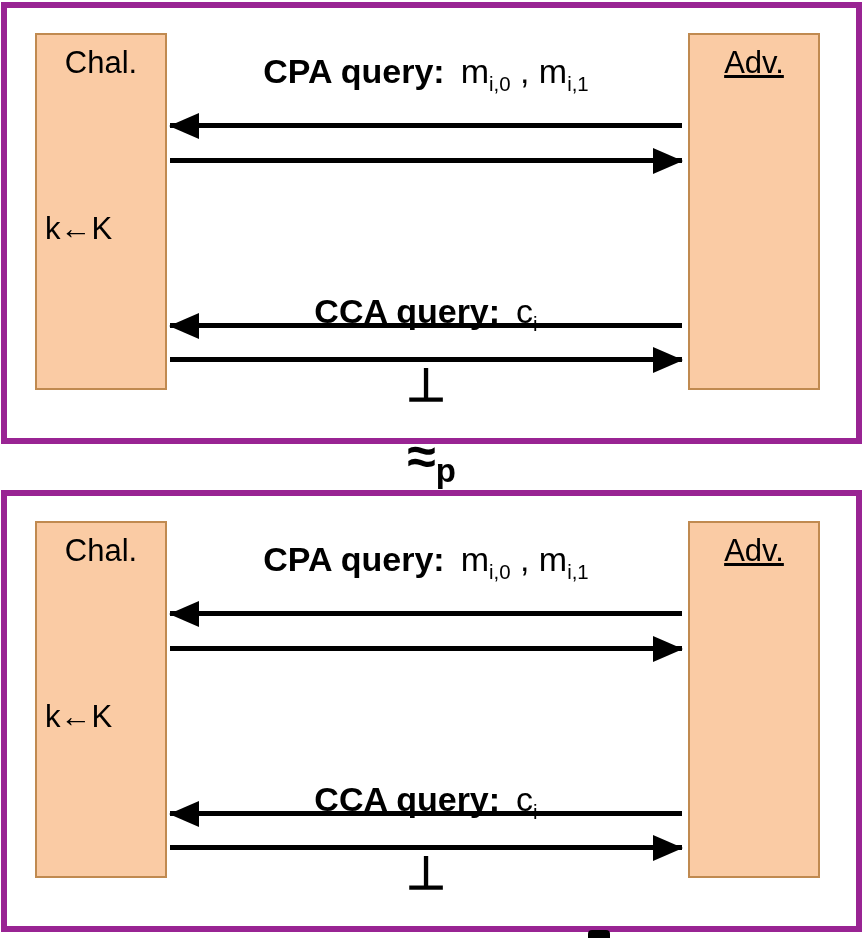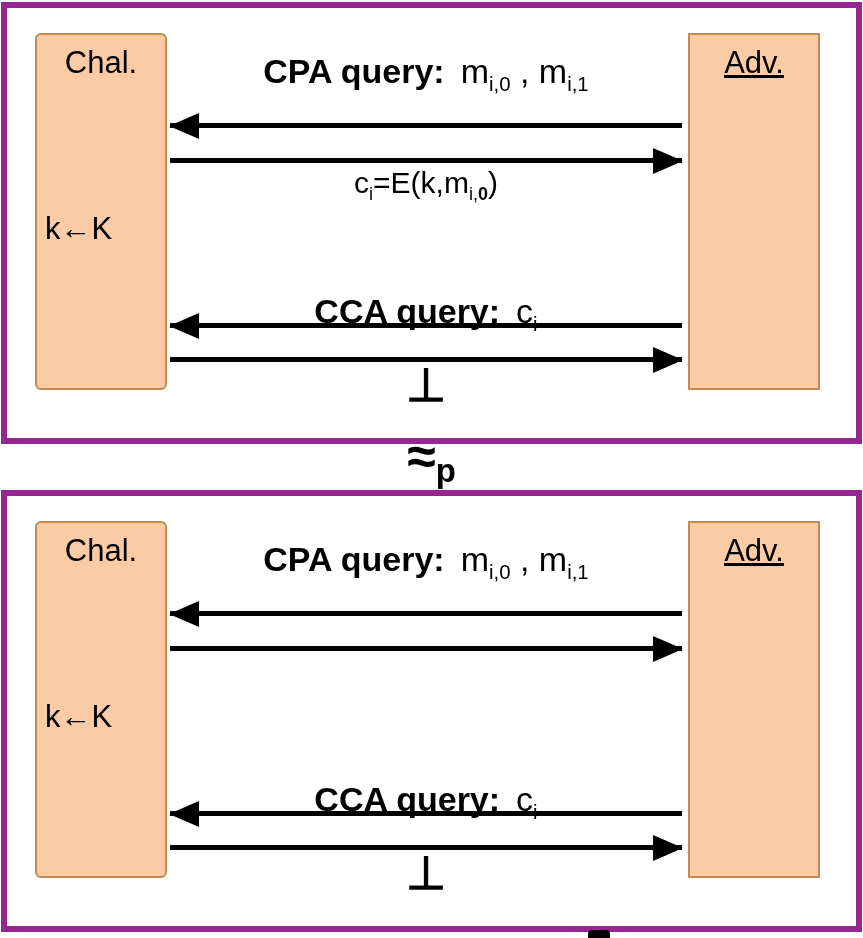--- a/index.html
+++ b/index.html
@@ -30,21 +30,21 @@
 
   .box {
     position: absolute;
     top: 25px;
     width: 132px;
     height: 357px;
     box-sizing: border-box;
     background: var(--box_fill, #FACBA4);
     border: 2px solid var(--box_border, #C08A50);
   }
-  .chal-box { left: 28px; border-radius: 6px; }
+  .chal-box { left: 28px; }
   .adv-box  { left: 681px; text-decoration: underline; }
 
   .box-title {
     margin-top: 10px;
     text-align: center;
     font-size: 31px;
   }
   .key {
     position: absolute;
     top: 176px;
@@ -144,23 +144,20 @@
     <div class="box-title">Adv.</div>
   </div>
 
   <div class="msg cpa-label">
     <span class="bold prefix">CPA query:</span><span>m</span><sub>i,0</sub><span> , </span><span>m</span><sub>i,1</sub>
   </div>
 
   <div class="arrow left a1"></div>
   <div class="arrow right a2"></div>
 
-  <div class="msg cipher-label">
-    <span>c</span><sub>i</sub><span>=E(k,m</span><sub>i,</sub><sub class="bold">0</sub><span>)</span>
-  </div>
 
   <div class="msg cca-label">
     <span class="bold prefix">CCA query:</span><span>c</span><sub>i</sub>
   </div>
 
   <div class="arrow left a3"></div>
   <div class="arrow right a4"></div>
 
   <div class="msg bottom-label">⊥</div>
 </div>

